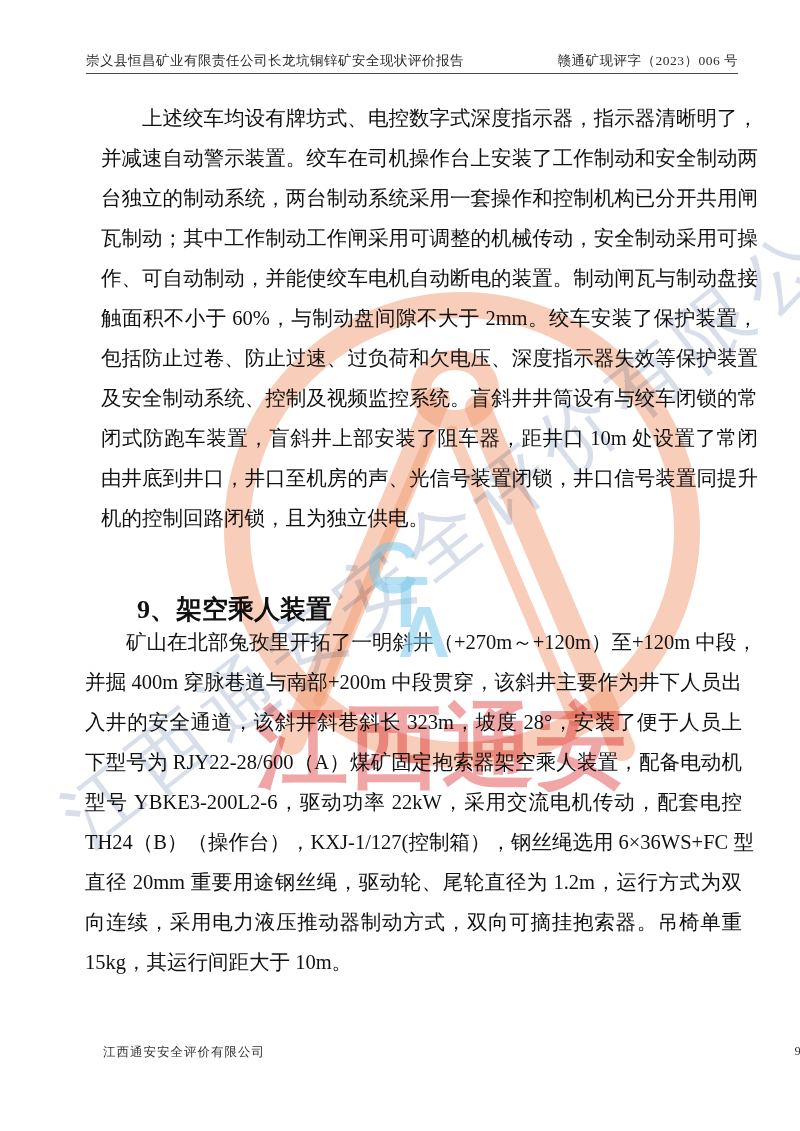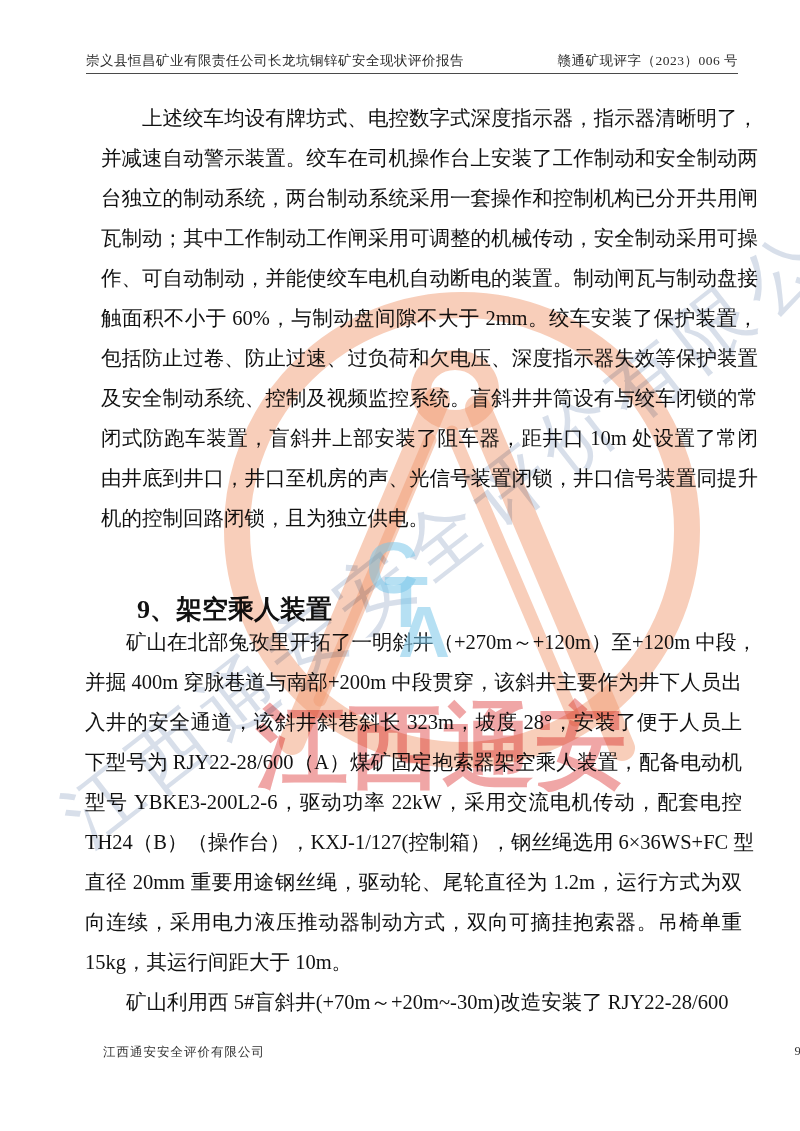--- a/index.html
+++ b/index.html
@@ -122,20 +122,17 @@
       <div class="line">并掘 400m 穿脉巷道与南部+200m 中段贯穿，该斜井主要作为井下人员出</div>
       <div class="line">入井的安全通道，该斜井斜巷斜长 323m，坡度 28°，安装了便于人员上</div>
       <div class="line">下型号为 RJY22-28/600（A）煤矿固定抱索器架空乘人装置，配备电动机</div>
       <div class="line">型号 YBKE3-200L2-6，驱动功率 22kW，采用交流电机传动，配套电控</div>
       <div class="line">TH24（B）（操作台），KXJ-1/127(控制箱），钢丝绳选用 6×36WS+FC 型</div>
       <div class="line">直径 20mm 重要用途钢丝绳，驱动轮、尾轮直径为 1.2m，运行方式为双</div>
       <div class="line">向连续，采用电力液压推动器制动方式，双向可摘挂抱索器。吊椅单重</div>
       <div class="line last">15kg，其运行间距大于 10m。</div>
     </div>
 
-  <div class="textcol" id="para3">
-      <div class="line first last">矿山利用西 5#盲斜井(+70m～+20m~-30m)改造安装了 RJY22-28/600</div>
-    </div>
 
   <div class="footer-company">江西通安安全评价有限公司</div>
   <div class="footer-page">98</div>
 
 </div>
 
 </body></html>

